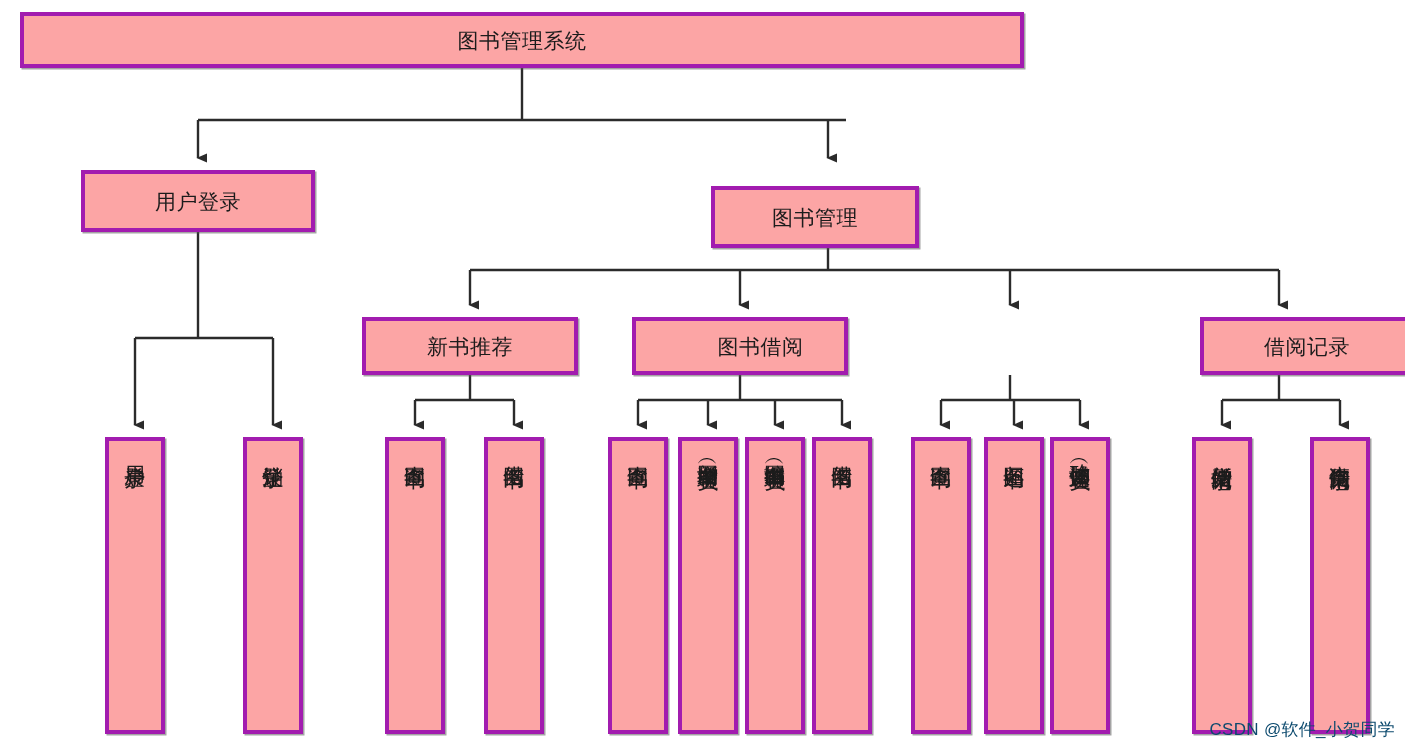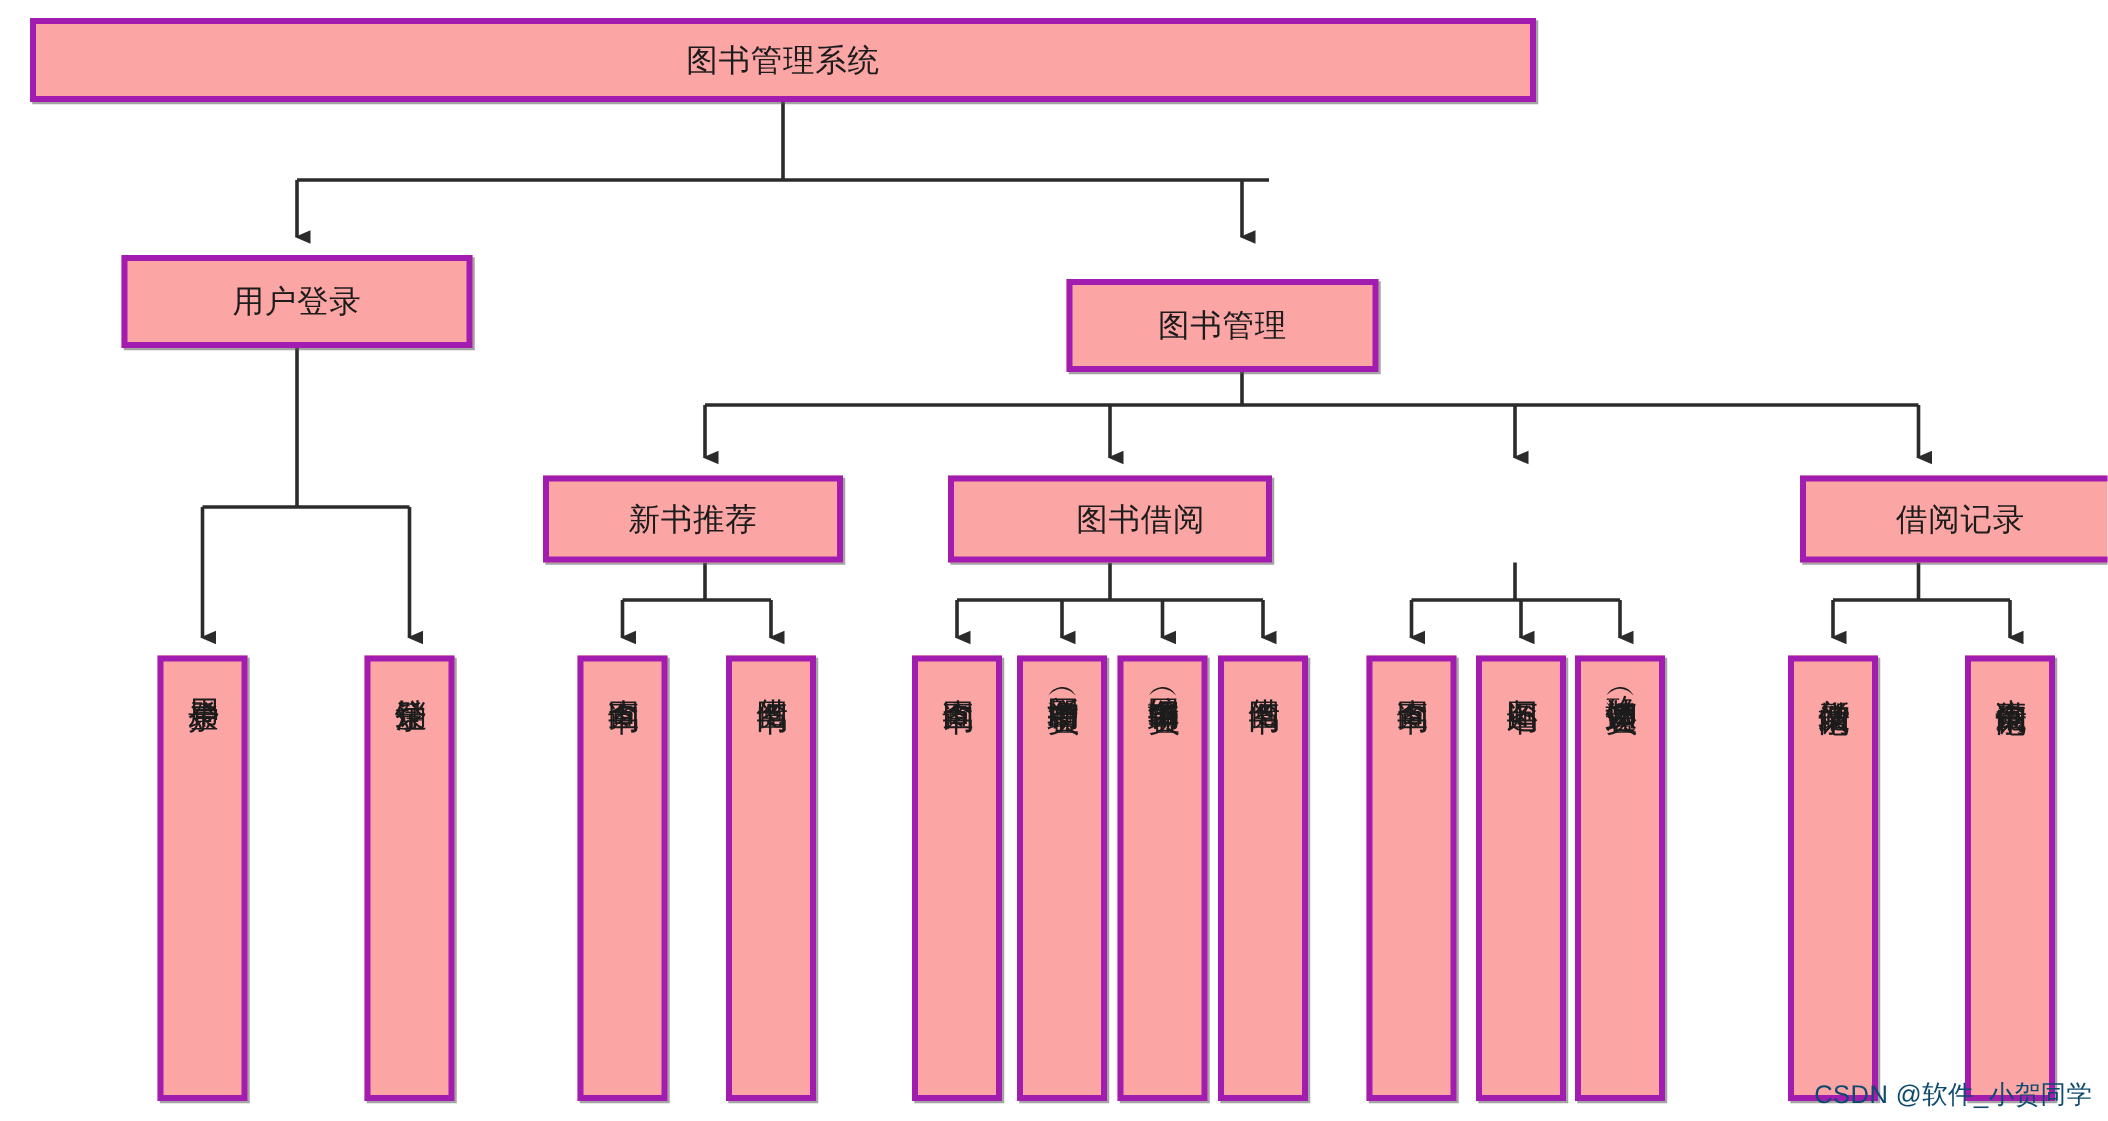--- a/index.html
+++ b/index.html
@@ -141,21 +141,21 @@
     <span class="node-label-h">图书管理系统</span>
   </div>
 
   <div class="node-box" style="left:81px; top:170px; width:234px; height:62px;">
     <span class="node-label-h">用户登录</span>
   </div>
   <div class="node-box" style="left:711px; top:170px; width:208px; height:62px;margin-top:16px;">
     <span class="node-label-h">图书管理</span>
   </div>
 
-  <div class="node-box" style="left:362px; top:317px; width:200px; height:58px;">
+  <div class="node-box" style="left:362px; top:317px; width:216px; height:58px;">
     <span class="node-label-h">新书推荐</span>
   </div>
   <div class="node-box" style="left:632px; top:317px; width:216px; height:58px;padding-left:41px;">
     <span class="node-label-h">图书借阅</span>
   </div>
   <div class="node-box" style="left:1200px; top:317px; width:214px; height:58px;">
     <span class="node-label-h">借阅记录</span>
   </div>
 
   <div class="node-box leaf" style="left:105px; top:437px; width:60px; height:297px;">

